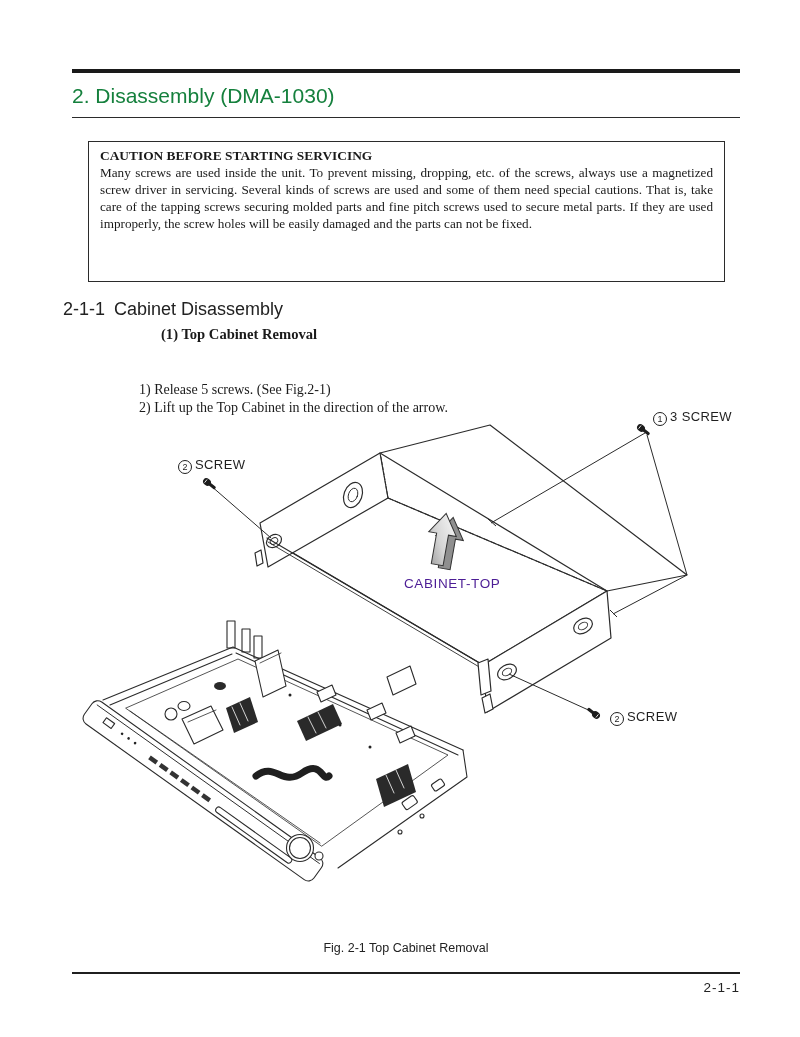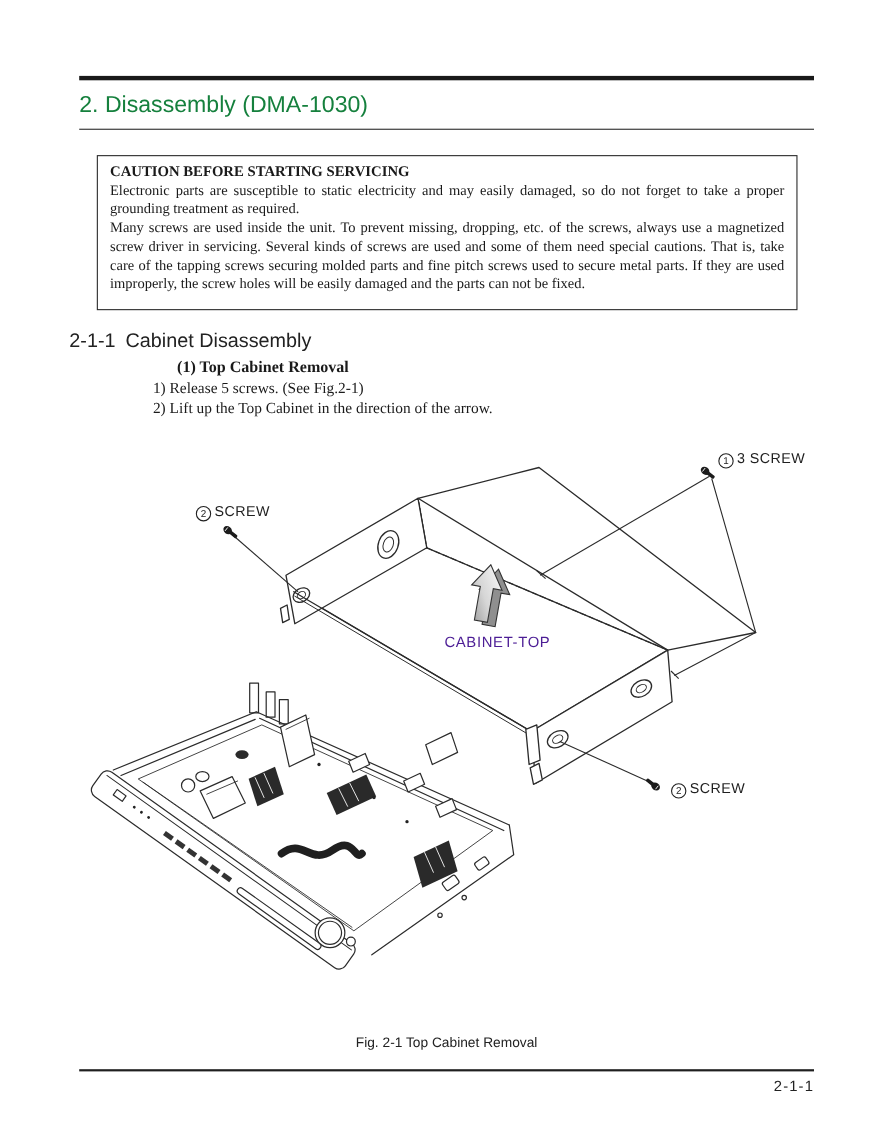--- a/index.html
+++ b/index.html
@@ -13,21 +13,21 @@
   .rule-thin{left:72px;top:117px;width:668px;height:1px;background:#2b2b2b;}
   .caution-box{
     left:88px;top:141px;width:613px;height:130px;
     border:1.3px solid #2b2b2b;padding:5px 11px 4px 11px;overflow:hidden;
   }
   .caution-heading{font-weight:bold;font-size:13.4px;line-height:17px;}
   .caution-p{margin:0;font-size:13.2px;line-height:17.1px;text-align:justify;}
   .section-heading{left:63px;top:299px;font-family:"Liberation Sans",sans-serif;font-size:18px;color:#222;}
   .section-heading .sec-num{margin-right:9px;}
   .sub-heading{left:117px;top:326px;font-size:14.6px;font-weight:bold;margin-left:44px;}
-  .step{font-size:14px;}
+  .step{font-size:14px;margin-top:36px;}
   .step1{left:139px;top:346px;}
   .step2{left:139px;top:364px;}
   .figure-area{left:70px;top:395px;width:680px;height:545px;}
   .callout{
     position:absolute;font-family:"Liberation Sans",sans-serif;font-size:13px;
     letter-spacing:0.4px;color:#1f1f1f;white-space:nowrap;
   }
   .circ-num{
     display:inline-block;width:12px;height:12px;border:1px solid #1f1f1f;border-radius:50%;
     font-size:9px;line-height:12px;text-align:center;vertical-align:-1px;margin-right:3px;
@@ -45,21 +45,20 @@
 </style>
 </head>
 <body>
 
 <div class="abs rule-thick"></div>
 <div class="abs page-title">2. Disassembly (DMA-1030)</div>
 <div class="abs rule-thin"></div>
 
 <div class="abs caution-box">
   <div class="caution-heading">CAUTION BEFORE STARTING SERVICING</div>
-  <p class="caution-p">Electronic parts are susceptible to static electricity and may easily damaged, so do not forget to take a proper grounding treatment as required.</p>
   <p class="caution-p">Many screws are used inside the unit. To prevent missing, dropping, etc. of the screws, always use a magnetized screw driver in servicing. Several kinds of screws are used and some of them need special cautions. That is, take care of the tapping screws securing molded parts and fine pitch screws used to secure metal parts. If they are used improperly, the screw holes will be easily damaged and the parts can not be fixed.</p>
 </div>
 
 <div class="abs section-heading">
   <span class="sec-num">2-1-1</span><span>Cabinet Disassembly</span>
 </div>
 <div class="abs sub-heading">(1) Top Cabinet Removal</div>
 <div class="abs step step1">1) Release 5 screws. (See Fig.2-1)</div>
 <div class="abs step step2">2) Lift up the Top Cabinet in the direction of the arrow.</div>
 

